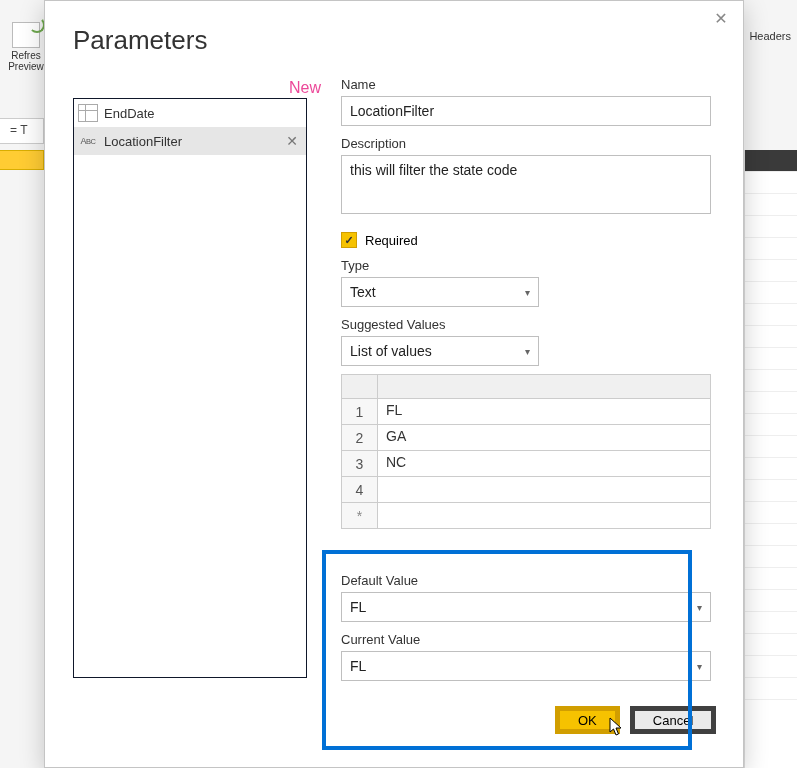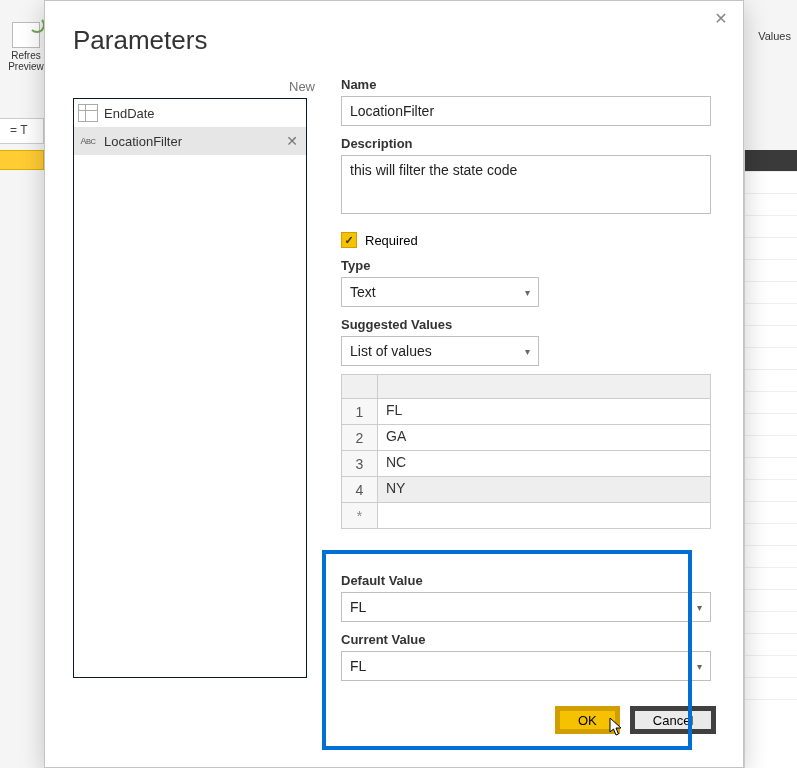--- a/index.html
+++ b/index.html
@@ -99,22 +99,22 @@
   .dlg-title {
     position: absolute;
     top: 24px; left: 28px;
     font-size: 26px;
     font-weight: 400;
     color: #333;
   }
   .new-link {
     position: absolute;
     top: 78px; left: 244px;
-    color: #737373;
-    font-size: 13px;
+    color: #ec4899;
+    font-size: 16px;
     cursor: pointer;
   }
 
   .param-list {
     position: absolute;
     top: 97px; left: 28px;
     width: 234px; height: 580px;
     border: 1px solid #0f172a;
     background: #fff;
   }
@@ -160,21 +160,20 @@
     position: absolute;
     top: 76px; left: 296px;
     width: 370px;
   }
   .lbl {
     font-size: 13px;
     color: #333;
     margin-bottom: 4px;
     margin-top: 10px;
     display:block;
-    font-weight:bold;
   }
   .txt {
     width: 100%;
     height: 30px;
     border: 1px solid #bfbfbf;
     font-size: 14px;
     padding: 4px 8px;
     color: #222;
   }
   .txt.area {
@@ -278,21 +277,21 @@
   }
 </style>
 </head>
 <body>
 
 <div class="bg-ribbon-left">
   <span class="ic"></span>
   <span style="white-space:pre-line">Refres
 Preview</span>
 </div>
-<div class="bg-ribbon-right">Values </div>
+<div class="bg-ribbon-right">Headers </div>
 <div class="bg-fx-bar">= T</div>
 <div class="bg-yellow-cell"></div>
 <div class="bg-right-strip">
   <div class="row"></div>
     <div class="row"></div>
     <div class="row"></div>
     <div class="row"></div>
     <div class="row"></div>
   <div class="row"></div>
     <div class="row"></div>
@@ -371,21 +370,20 @@
       <div class="sv-row">
         <div class="rn">2</div>
         <div class="rv">GA</div>
       </div>
       <div class="sv-row">
         <div class="rn">3</div>
         <div class="rv">NC</div>
       </div>
       <div class="sv-row sel">
         <div class="rn">4</div>
-        <div class="rv">NY</div>
       </div>
       <div class="sv-row new">
         <div class="rn">*</div>
         <div class="rv"></div>
       </div>
     </div>
 
     <span class="lbl" style="margin-top:44px">Default Value</span>
     <div class="sel-wrap full">
       <span>FL</span>

